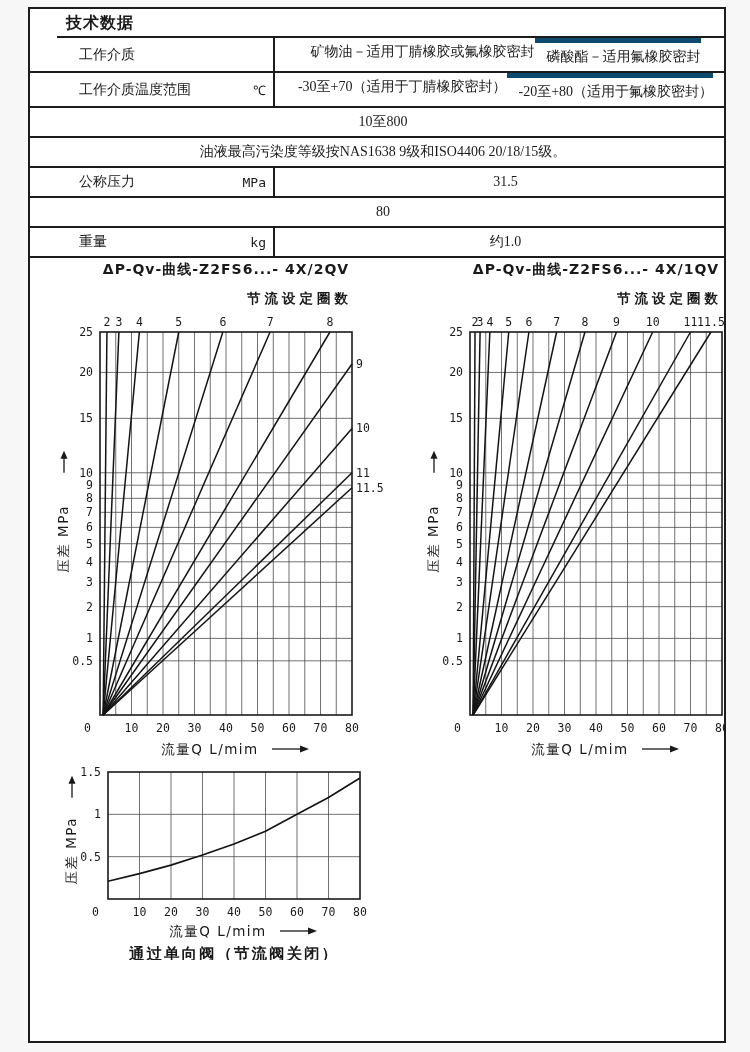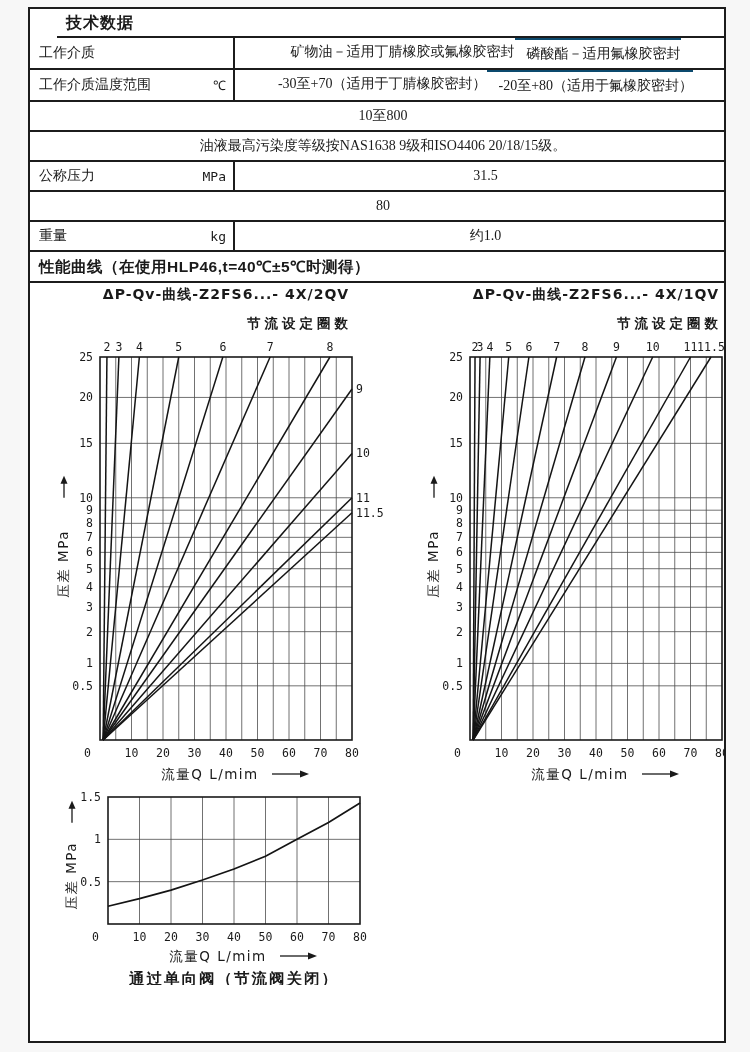--- a/index.html
+++ b/index.html
@@ -7,25 +7,25 @@
   .page{position:relative;width:750px;height:1052px;background:#f7f7f7;overflow:hidden;}
   .frame{position:absolute;left:28px;top:7px;width:698px;height:1036px;background:#ffffff;
          border:2px solid #1c1c1c;box-sizing:border-box;overflow:hidden;}
   
   .tbl{width:100%;}
   .tbl-title{height:27px;line-height:27px;border-bottom:2px solid #1c1c1c;
              font-weight:bold;font-size:16px;padding-left:9px;letter-spacing:1px;margin-left:27px;}
   .trow{display:flex;border-bottom:2px solid #1c1c1c;font-size:14px;
         font-family:"Liberation Serif","DejaVu Serif",serif;}
   .c1{width:205px;border-right:2px solid #1c1c1c;box-sizing:border-box;
-      display:flex;justify-content:space-between;align-items:center;padding:0 7px 0 9px;}
+      display:flex;justify-content:space-between;align-items:center;padding:0 7px 0 9px;margin-left:40px;}
   .c1 .unit{font-family:"DejaVu Sans Mono",monospace;font-size:13px;}
   .c2{flex:1;display:flex;justify-content:center;}
   .c2 .v{height:28px;line-height:28px;padding-left:12px;}
-  .dual .c2 .v + .v{border-top:2px solid #0c4a6e;}
+  .dual .c2 .v + .v{border-top:5px solid #0c4a6e;}
   .single .c2 .v{height:28px;line-height:28px;}
   .tbl-section{height:29px;line-height:29px;border-bottom:2px solid #1c1c1c;
                font-weight:bold;font-size:15.5px;padding-left:9px;letter-spacing:0.5px;}
   
   .charts-row{display:flex;align-items:flex-start;gap:28px;}
   .chart0{margin-left:12px;}
   .chart-bottom{margin-left:20px;}
   svg{display:block;}
   svg text{fill:#1a1a1a;font-family:"DejaVu Sans Mono",monospace;font-size:11.5px;}
   svg text.ctitle{font-size:14px;font-weight:bold;letter-spacing:1px;
@@ -105,21 +105,20 @@
       <div class="trow single">
         <div class="c1">
           <span>重量</span>
           <span class="unit">kg</span>
         </div>
         <div class="c2">
           <div class="v">约1.0</div>
         </div>
       </div>
 
-      <div class="tbl-section">性能曲线（在使用HLP46,t=40℃±5℃时测得）</div>
     </div>
 
     <div class="charts-row">
       <div class="chart0" id="chart0">
           <svg width="342" height="502" viewBox="0 0 342 502">
             <text x="184" y="16" text-anchor="middle" class="ctitle">ΔP-Qv-曲线-Z2FS6...- 4X/2QV</text>
             <text x="310" y="45" text-anchor="end" class="csub">节流设定圈数</text>
             <line x1="73.75" y1="74" x2="73.75" y2="457" class="grid"></line>
             <line x1="89.5" y1="74" x2="89.5" y2="457" class="grid"></line>
             <line x1="105.25" y1="74" x2="105.25" y2="457" class="grid"></line>

